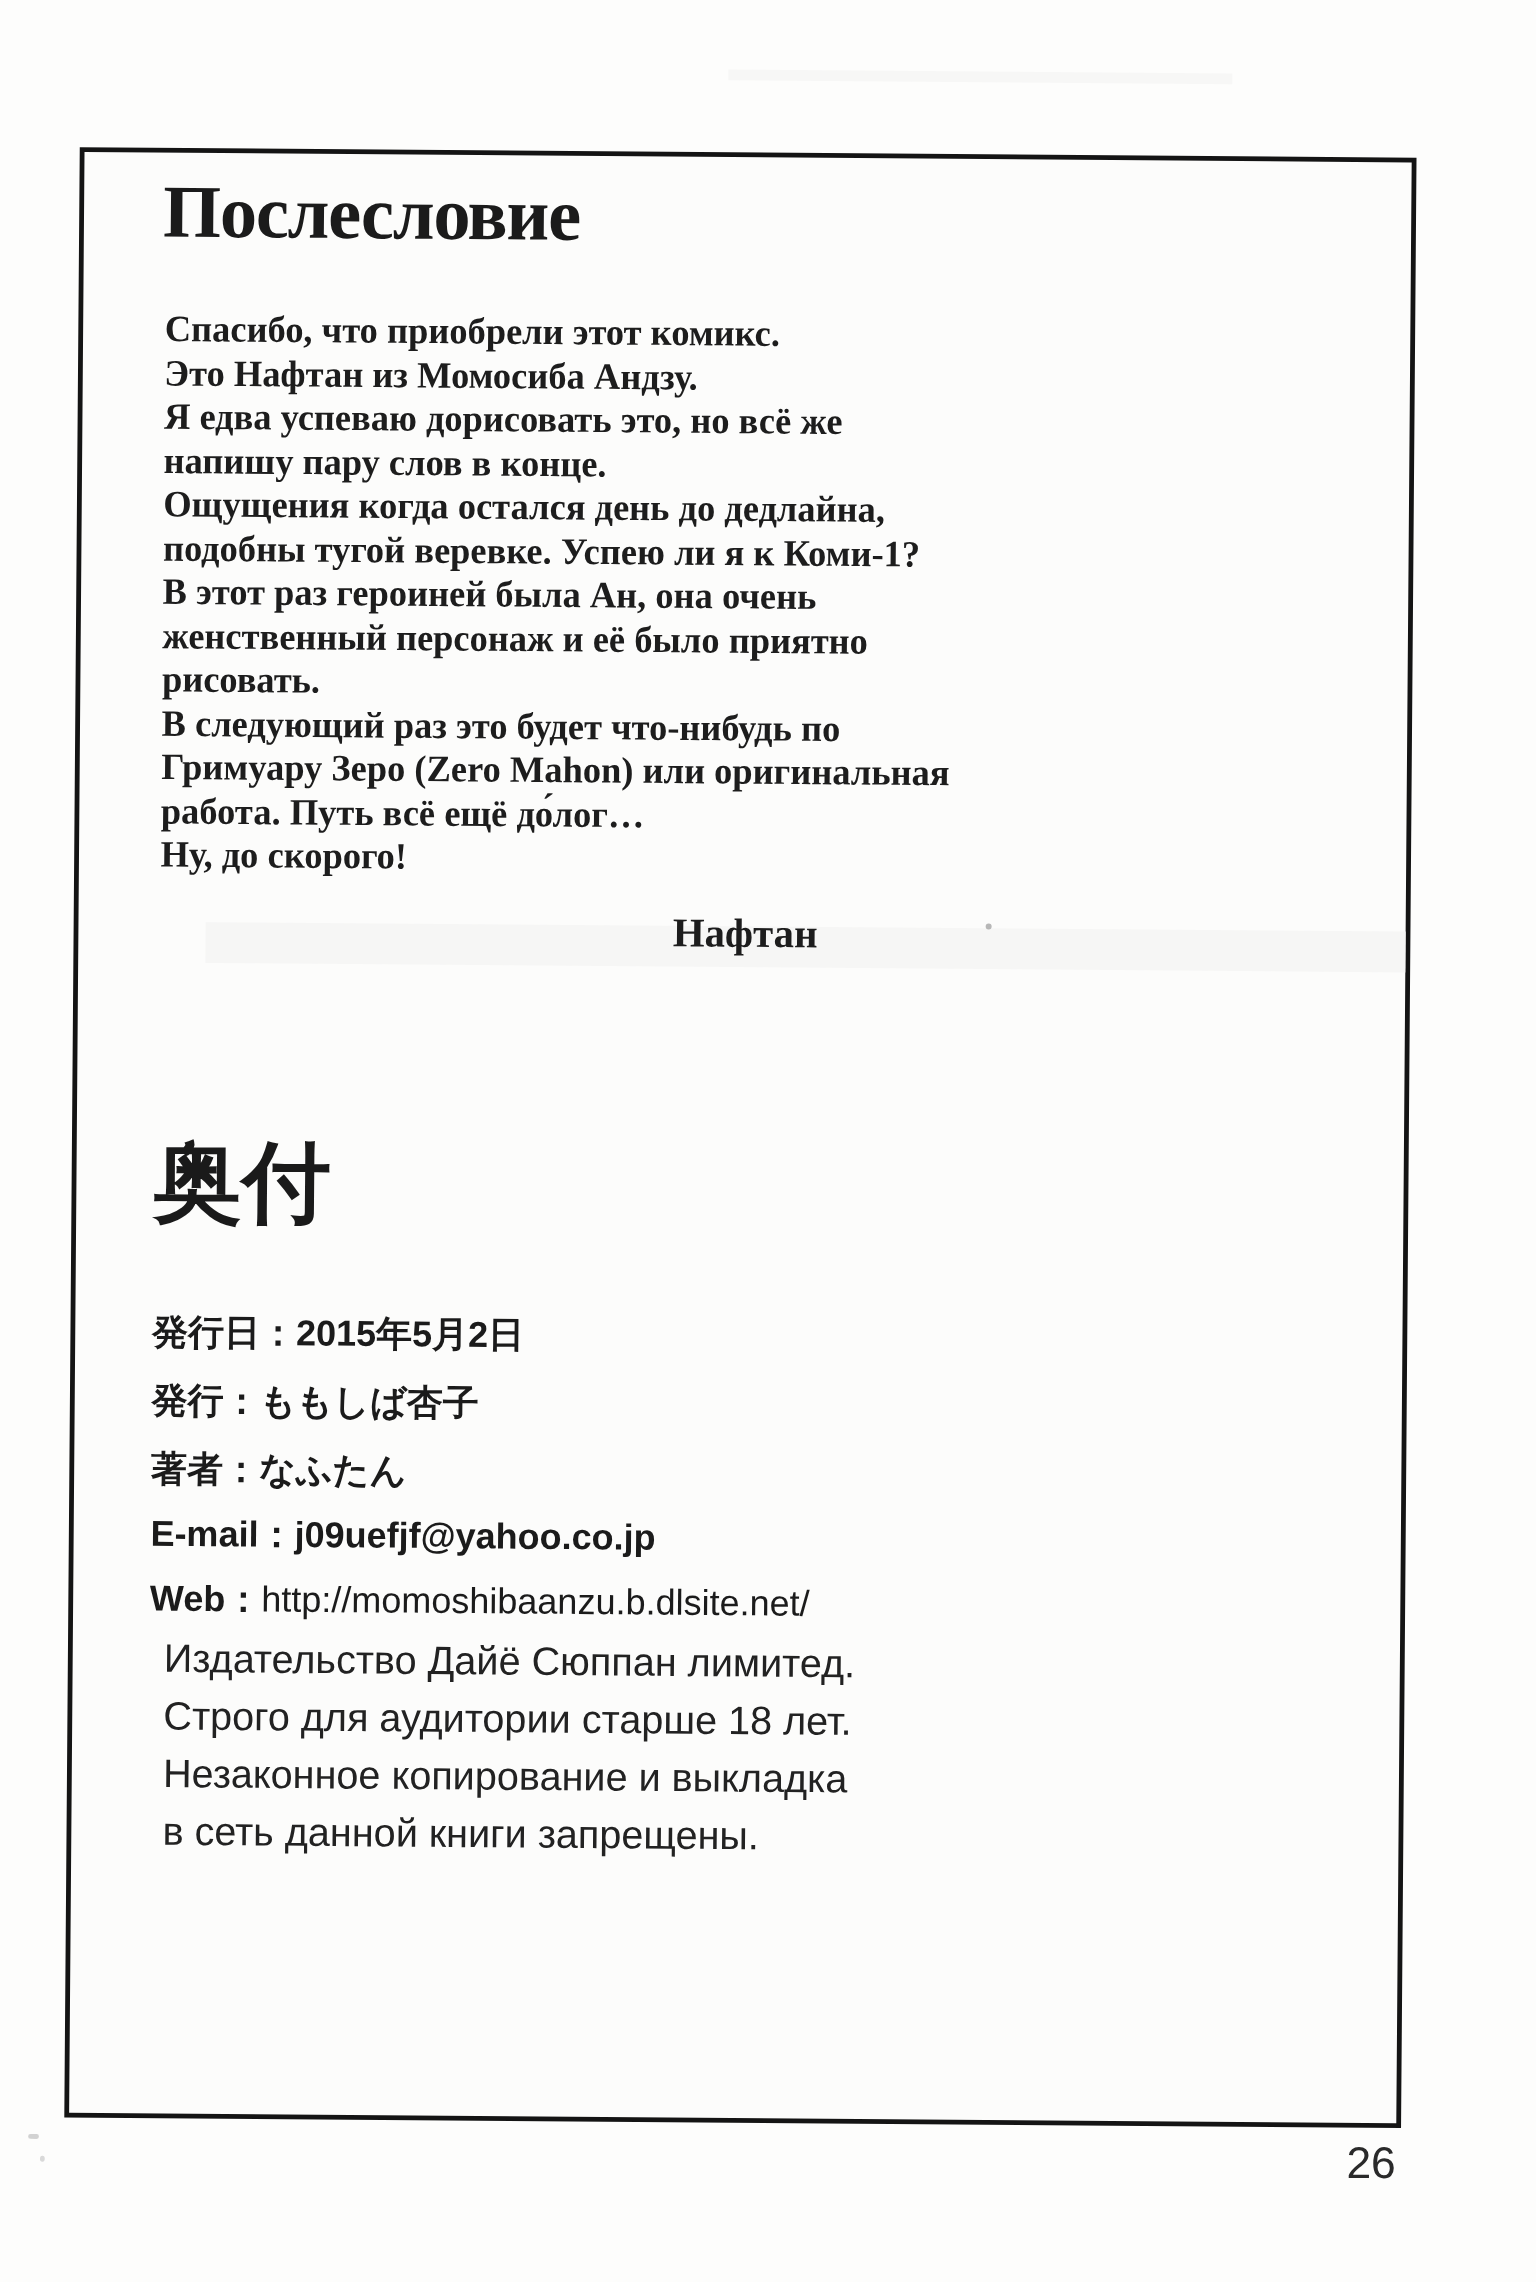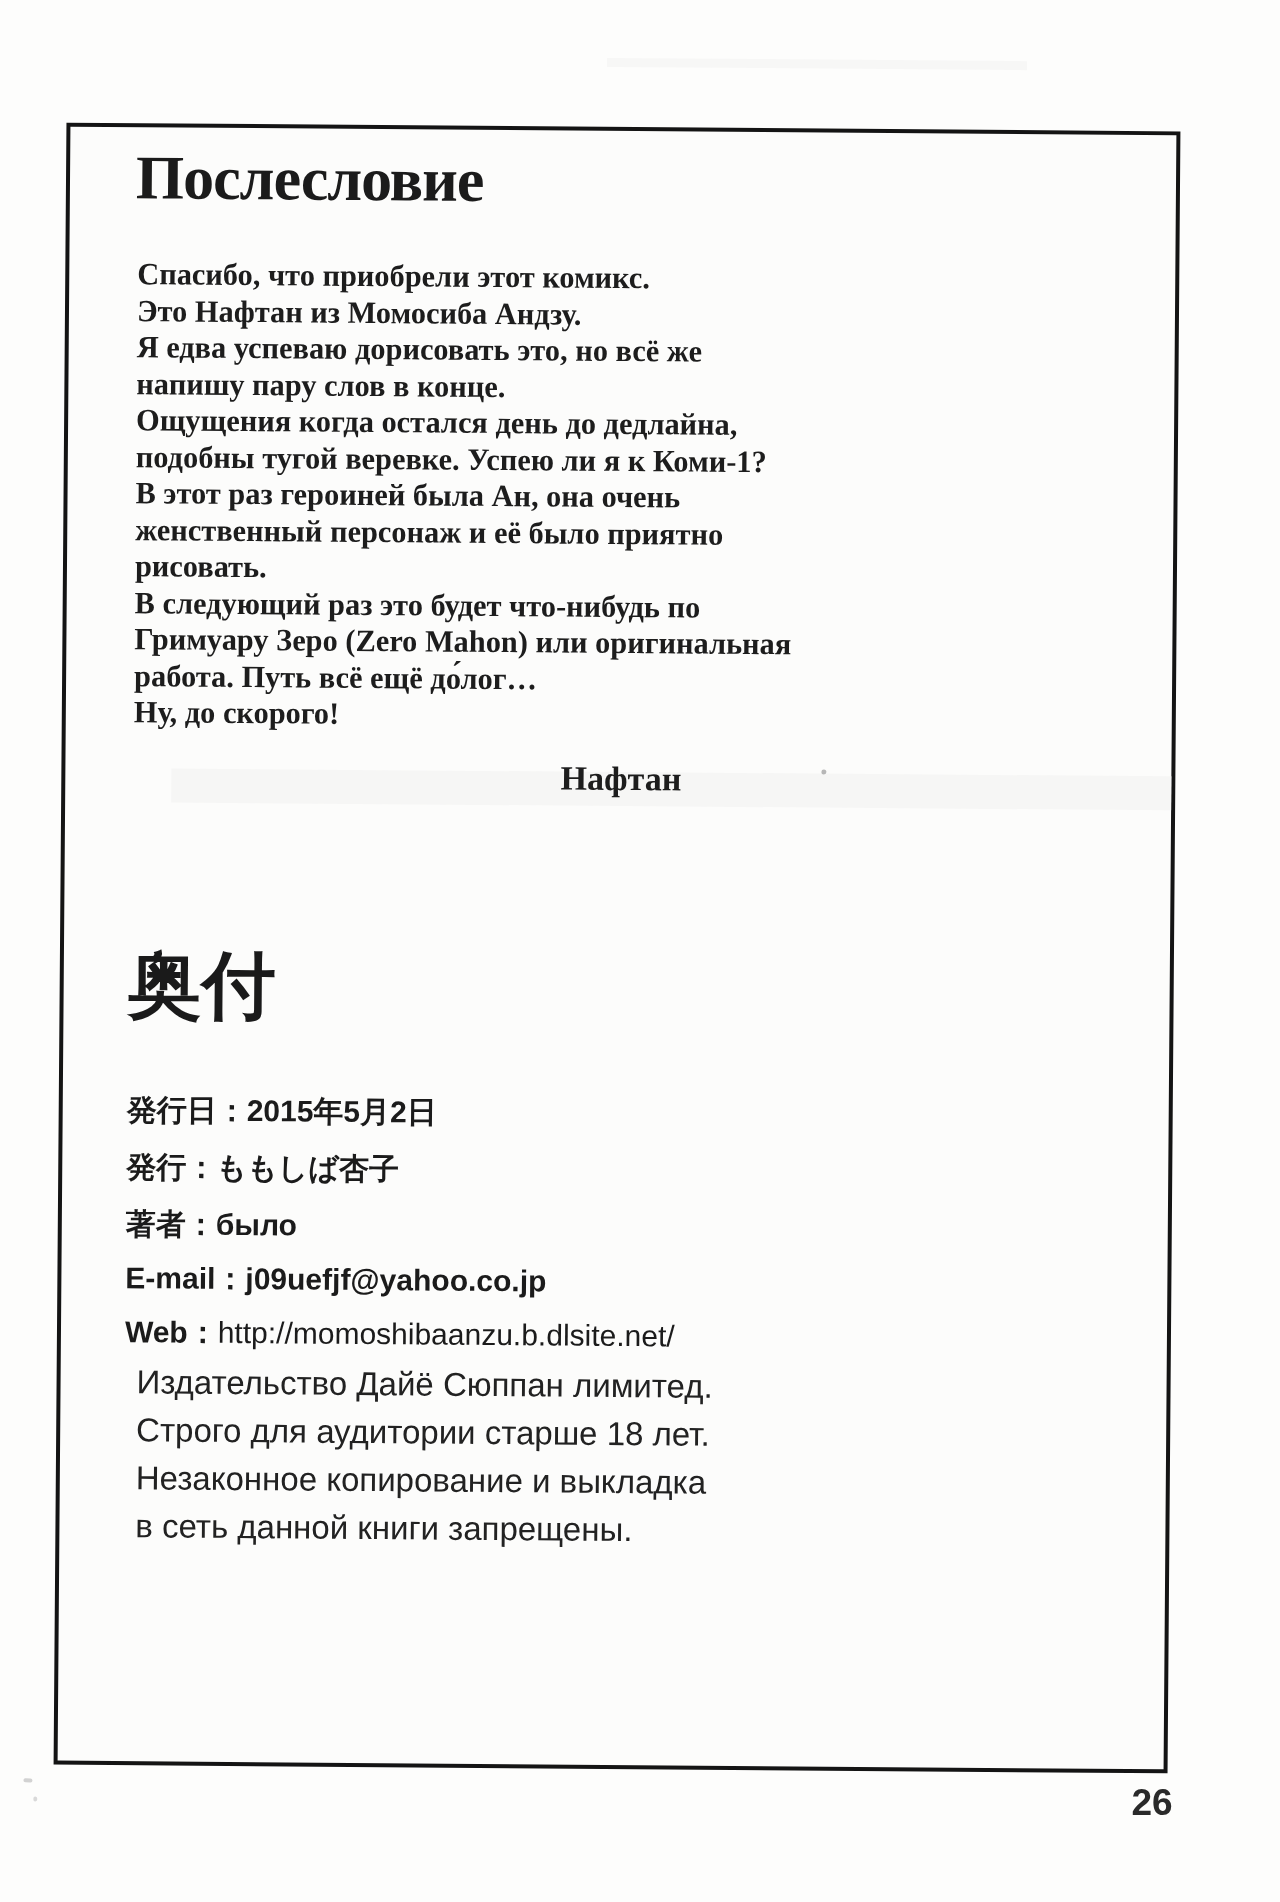--- a/index.html
+++ b/index.html
@@ -47,21 +47,21 @@
   .row-web{top:1316px;}
   .publisher{
     position:absolute;left:140px;top:1362px;
     font-family:"Liberation Sans","DejaVu Sans",sans-serif;
     font-size:33px;font-weight:400;line-height:48px;color:#222;
     white-space:nowrap;
   }
   .page-number{
     position:absolute;left:1122px;top:1782px;width:60px;
     font-family:"Liberation Sans","DejaVu Sans",sans-serif;
-    font-size:37px;font-weight:700;color:#2a2a2a;text-align:center;
+    font-size:37px;font-weight:400;color:#2a2a2a;
   }
   
   .scan-band{position:absolute;left:170px;top:772px;width:1000px;height:34px;background:#f6f6f5;}
   .speck-a{position:absolute;left:820px;top:768px;width:5px;height:5px;background:#9a9a9a;border-radius:50%;opacity:.7;}
   .speck-b{position:absolute;left:30px;top:1783px;width:9px;height:4px;background:#c7c7c7;border-radius:2px;opacity:.8;}
   .speck-c{position:absolute;left:40px;top:1801px;width:4px;height:5px;background:#cfcfcf;border-radius:50%;opacity:.8;}
   .scan-top{position:absolute;left:600px;top:58px;width:420px;height:9px;background:#f7f7f6;}
 </style>
 </head>
 <body>
@@ -96,21 +96,21 @@
 
   <div class="colophon-row row-hakkobi">
     <span class="lbl">発行日：</span><span class="val">2015年5月2日</span>
   </div>
 
   <div class="colophon-row row-hakko">
     <span class="lbl">発行：</span><span class="val">ももしば杏子</span>
   </div>
 
   <div class="colophon-row row-chosha">
-    <span class="lbl">著者：</span><span class="val">было</span>
+    <span class="lbl">著者：</span><span class="val">なふたん</span>
   </div>
 
   <div class="colophon-row row-email">
     <span class="lbl">E-mail：</span><span class="val">j09uefjf@yahoo.co.jp</span>
   </div>
 
   <div class="colophon-row web row-web">
     <span class="lbl">Web：</span><span class="val">http://momoshibaanzu.b.dlsite.net/</span>
   </div>
 

